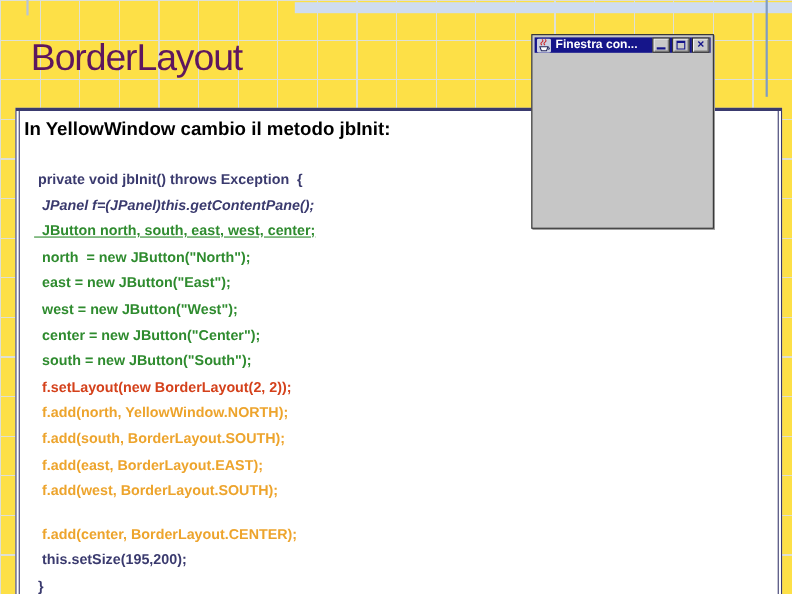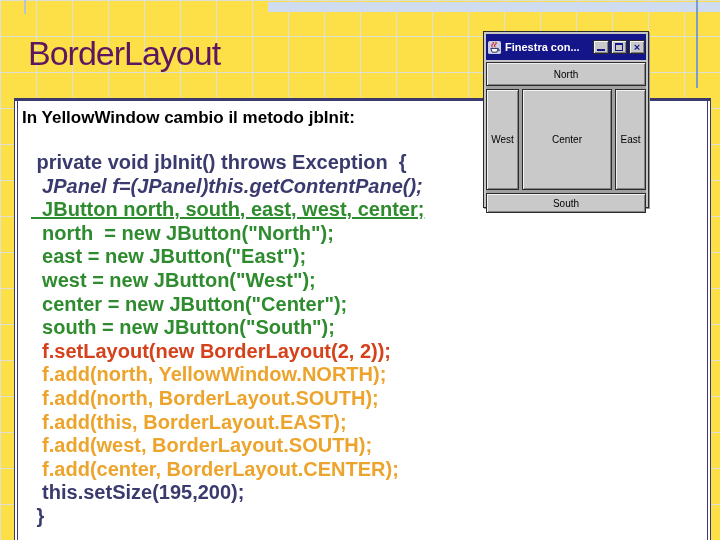--- a/index.html
+++ b/index.html
@@ -32,30 +32,30 @@
     position:absolute; left:14px; top:98px; width:697px; height:486px;
     background:#ffffff;
     border:1px solid #3a3a6e;
     border-top-width:3px; border-bottom-width:4px;
     box-shadow: inset 2px 0 0 #ffffff, inset 3px 0 0 #3a3a6e,
                 inset -2px 0 0 #ffffff, inset -3px 0 0 #3a3a6e;
     padding:7px 10px 0 7px;
   }
   .box-heading { font-size:17px; font-weight:bold; color:#000000; margin-bottom:23px; }
   .code-block { padding-left:9px; }
-  .code-line { font-size:20px; font-weight:bold; line-height:23.6px; white-space:pre; }
+  .code-line { font-size:13px; font-weight:bold; line-height:23.6px; white-space:pre; }
 
   
   .swin {
     position:absolute; left:483px; top:31px; width:166px; height:177px;
     background:#c6c6c6; border:1px solid #2b2b2b; padding:2px;
     box-shadow: 1px 1px 0 #9a9a9a;
   }
   .titlebar {
-    height:26px; background:#15158a; display:flex; align-items:center; padding:0 1px;
+    height:14px; background:#15158a; display:flex; align-items:center; padding:0 1px;
   }
   .app-icon { width:13px; height:13px; flex:0 0 auto; margin-left:1px; }
   .tb-title {
     color:#ffffff; font-size:11px; font-weight:bold; margin-left:4px;
     flex:1 1 auto; white-space:nowrap; overflow:hidden;
   }
   .tb-btn {
     width:16px; height:14px; background:#c9c9c9; border:1px solid #2b2b2b;
     box-shadow: inset 1px 1px 0 #f4f4f4, inset -1px -1px 0 #808080;
     display:flex; align-items:center; justify-content:center;
@@ -96,24 +96,24 @@
         <div class="code-line" style="color: rgb(58, 58, 110);"> private void jbInit() throws Exception  {</div>
         <div class="code-line" style="color: rgb(58, 58, 110); font-style: italic;">  JPanel f=(JPanel)this.getContentPane();</div>
         <div class="code-line" style="color: rgb(46, 139, 46); text-decoration: underline;">  JButton north, south, east, west, center;</div>
         <div class="code-line" style="color: rgb(46, 139, 46);">  north  = new JButton("North");</div>
         <div class="code-line" style="color: rgb(46, 139, 46);">  east = new JButton("East");</div>
         <div class="code-line" style="color: rgb(46, 139, 46);">  west = new JButton("West");</div>
         <div class="code-line" style="color: rgb(46, 139, 46);">  center = new JButton("Center");</div>
         <div class="code-line" style="color: rgb(46, 139, 46);">  south = new JButton("South");</div>
         <div class="code-line" style="color: rgb(212, 65, 27);">  f.setLayout(new BorderLayout(2, 2));</div>
         <div class="code-line" style="color: rgb(237, 164, 44);">  f.add(north, YellowWindow.NORTH);</div>
-        <div class="code-line" style="color: rgb(237, 164, 44);">  f.add(north, BorderLayout.SOUTH);</div>
-        <div class="code-line" style="color: rgb(237, 164, 44);">  f.add(this, BorderLayout.EAST);</div>
+        <div class="code-line" style="color: rgb(237, 164, 44);">  f.add(south, BorderLayout.SOUTH);</div>
+        <div class="code-line" style="color: rgb(237, 164, 44);">  f.add(east, BorderLayout.EAST);</div>
         <div class="code-line" style="color: rgb(237, 164, 44);">  f.add(west, BorderLayout.SOUTH);</div>
-        <div class="code-line" style="color: rgb(237, 164, 44);">  f.add(center, BorderLayout.CENTER);</div>
+        <div class="code-line" style="color: rgb(237, 164, 44); margin-top: 16px;">  f.add(center, BorderLayout.CENTER);</div>
         <div class="code-line" style="color: rgb(58, 58, 110);">  this.setSize(195,200);</div>
         <div class="code-line" style="color: rgb(58, 58, 110);"> }</div>
       </div>
   </div>
 
   <div class="swin">
     <div class="titlebar">
       <svg class="app-icon" viewBox="0 0 14 14">
         <rect x="0" y="0" width="14" height="14" rx="2" fill="#ccd0e2"></rect>
         <path d="M5 1 q2 1 0 2.5 q-2 1.5 0 3 M8 1 q2 1 0 2.5 q-2 1.5 0 3" stroke="#cc2a2a" stroke-width="1.1" fill="none"></path>
@@ -124,22 +124,15 @@
       <div class="tb-btn" title="">
         <span class="glyph-min"></span>
       </div>
       <div class="tb-btn">
         <span class="glyph-max"></span>
       </div>
       <div class="tb-btn">
         <span>×</span>
       </div>
     </div>
-    <div class="win-content">
-      <div class="sbtn span-row">North</div>
-      <div class="sbtn">West</div>
-      <div class="sbtn">Center</div>
-      <div class="sbtn">East</div>
-      <div class="sbtn span-row">South</div>
-    </div>
   </div>
 
 </div>
 
 </body></html>

